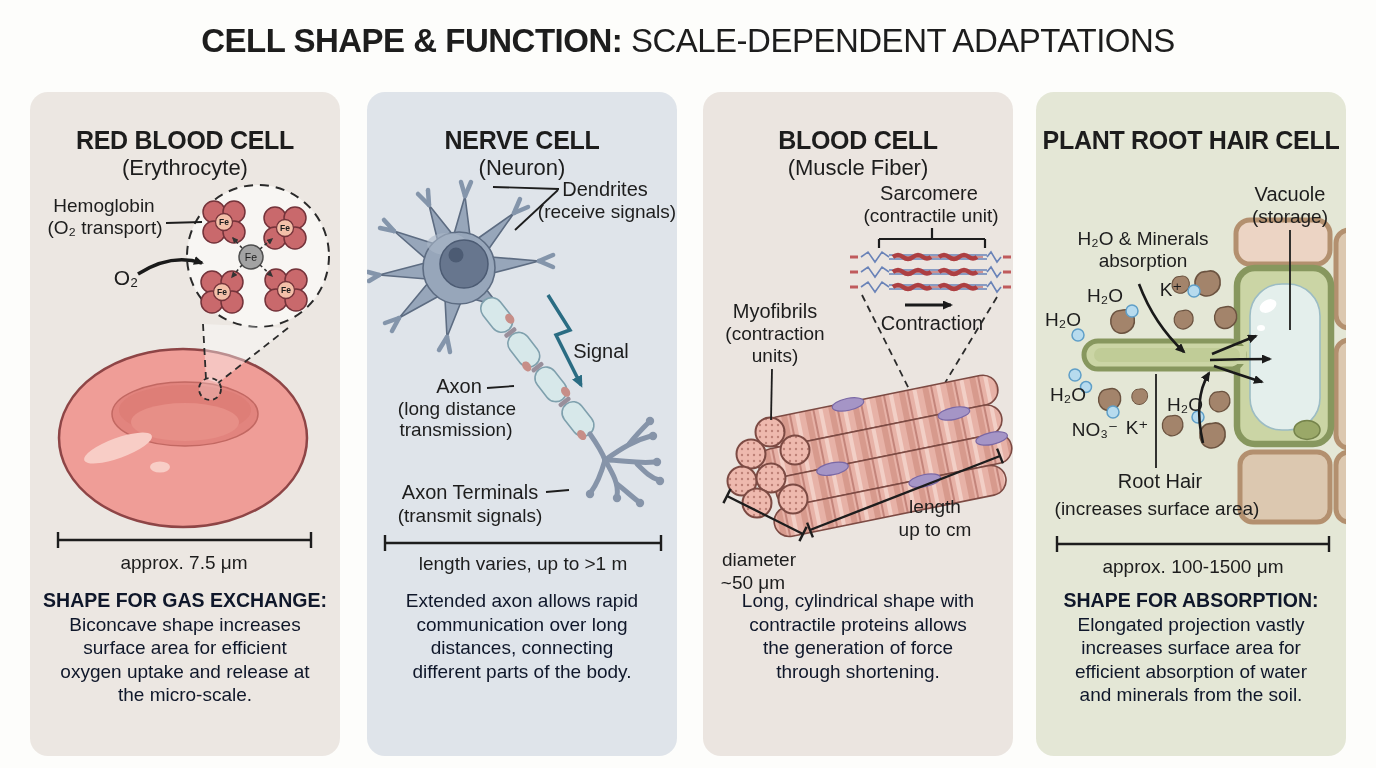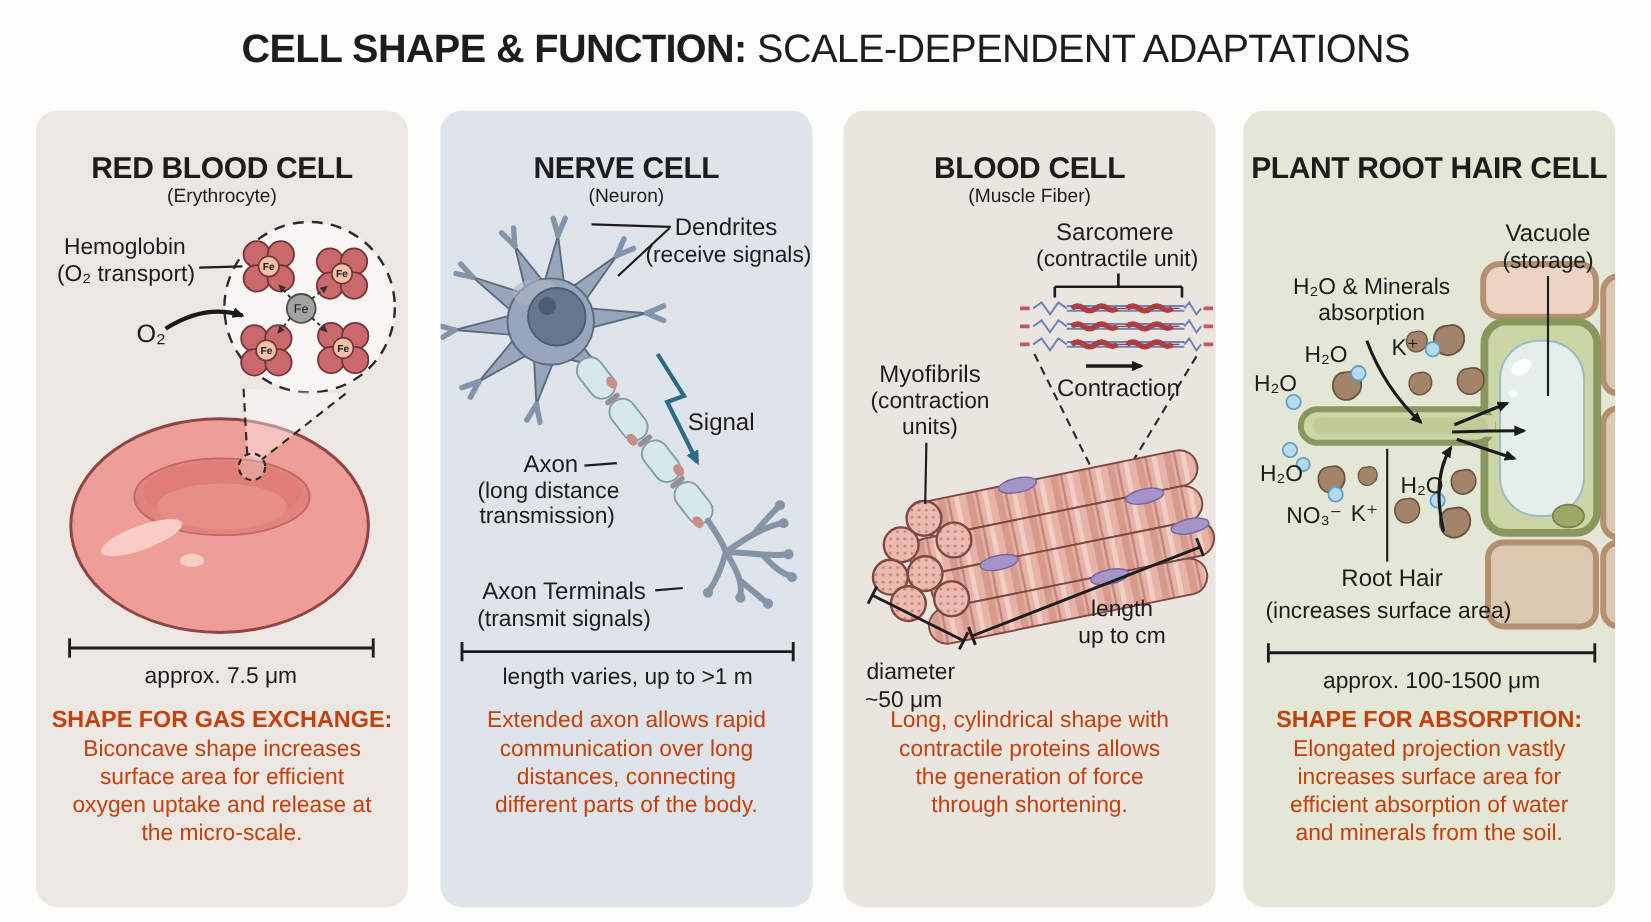--- a/index.html
+++ b/index.html
@@ -9,22 +9,22 @@
   .main-title .strong{font-weight:700;}
   .main-title .rest{font-weight:400;}
   .panel{position:absolute;top:92px;width:310px;height:664px;border-radius:18px;overflow:hidden;}
   .panel.p1{left:30px;background:#ece7e2;}
   .panel.p2{left:367px;background:#dfe4ea;}
   .panel.p3{left:703px;background:#ebe5e0;}
   .panel.p4{left:1036px;background:#e4e7d6;}
   .panel svg.illus{position:absolute;left:0;top:0;}
   .panel-head{position:absolute;top:14px;left:0;width:100%;text-align:center;margin-top:20px;}
   .panel-title{font-size:25px;font-weight:700;letter-spacing:-0.3px;}
-  .panel-sub{font-size:16px;font-weight:400;height:30px;}
-  .caption{position:absolute;top:497px;left:8px;right:8px;text-align:center;color:#c2410c;}
+  .panel-sub{font-size:22px;font-weight:400;height:30px;}
+  .caption{position:absolute;top:497px;left:8px;right:8px;text-align:center;color:#0f172a;}
   .cap-title{font-weight:700;font-size:19.5px;line-height:23.5px;white-space:pre-line;}
   .cap-body{font-size:19px;line-height:23.5px;white-space:pre-line;}
   svg text{font-family:"Liberation Sans","DejaVu Sans",sans-serif;fill:#1d1d1d;}
   .mid{text-anchor:middle;}
   .t19{font-size:19px;}
   .t20{font-size:20px;}
   .t21{font-size:21px;}
   .meas{stroke:#1d1d1d;stroke-width:2.4;}
   .dash{stroke:#2b2b2b;stroke-width:1.8;fill:none;stroke-dasharray:7 5;}
   .ptr{stroke:#1d1d1d;stroke-width:1.8;}

